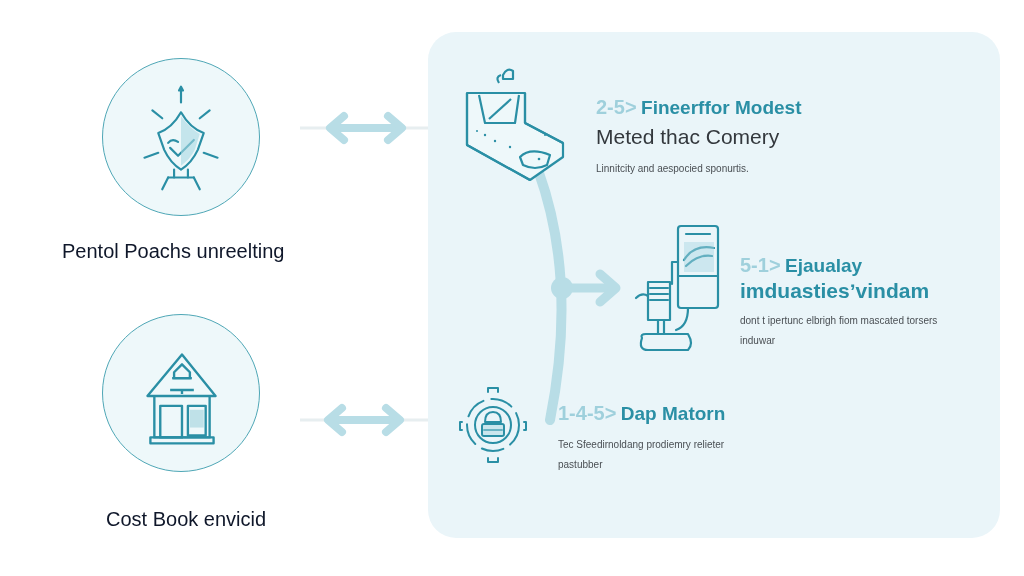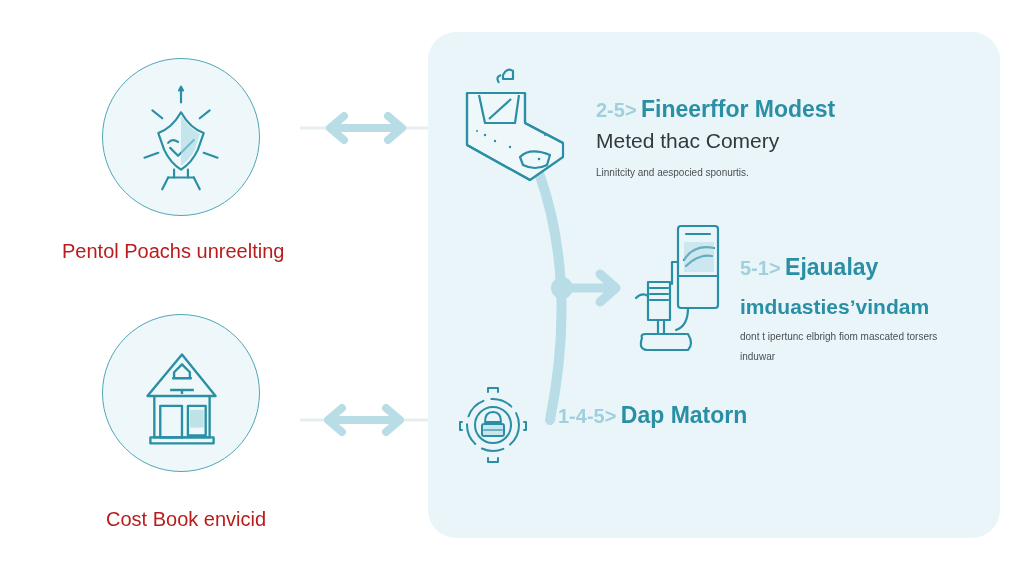--- a/index.html
+++ b/index.html
@@ -7,33 +7,33 @@
     width:1024px; height:576px; overflow:hidden; position:relative;
     background:#ffffff;
     font-family:"Liberation Sans", sans-serif;
   }
   .circle {
     position:absolute; width:158px; height:158px; border-radius:50%;
     border:1.5px solid #4fa7b6; background:#eef8fa; box-sizing:border-box;
   }
   .circle svg { position:absolute; left:0; top:0; width:100%; height:100%; }
   .left-label {
-    position:absolute; font-size:20px; color:#b91c1c; white-space:nowrap;
+    position:absolute; font-size:20px; color:#0f172a; white-space:nowrap;
     text-align:left;
   }
   .panel {
     position:absolute; left:428px; top:32px; width:572px; height:506px;
     background:#eaf5f9; border-radius:28px;
   }
   .connector { position:absolute; }
   .step { position:absolute; }
   .step .num { color:#9fd0dc; font-weight:bold; font-size:20px; }
-  .step .title { color:#2a8fa5; font-weight:bold; font-size:23px; }
+  .step .title { color:#2a8fa5; font-weight:bold; font-size:19px; }
   .step .subtitle { font-size:21px; color:#33383d; margin-top:6px; white-space:nowrap; }
-  .step .subtitle.teal { color:#2a8fa5; font-weight:bold; margin-top:14px; }
+  .step .subtitle.teal { color:#2a8fa5; font-weight:bold; margin-top:2px; }
   .step .subtitle.bold { font-weight:bold; }
   .step .desc { font-size:10px; color:#4a4f54; margin-top:10px; line-height:20px; width:240px; }
   .icon-box { position:absolute; }
   .icon-box svg { width:100%; height:100%; }
 </style>
 </head>
 <body>
 
 <div class="circle" style="left:102px; top:58px;">
   <svg viewBox="0 0 158 158">
@@ -180,13 +180,14 @@
   </div>
   <div class="subtitle teal">imduastiesʼvindam</div>
   <div class="desc" style="width:230px; margin-top:8px;">dont t ipertunc elbrigh fiom mascated torsers induwar</div>
 </div>
 
 <div class="step" style="left:558px; top:402px;">
   <div>
     <span class="num">1-4-5&gt;</span>
     <span class="title">Dap Matorn</span>
   </div>
+  <div class="desc" style="width:210px;">Tec Sfeedirnoldang prodiemry relieter pastubber</div>
 </div>
 
 </body></html>

